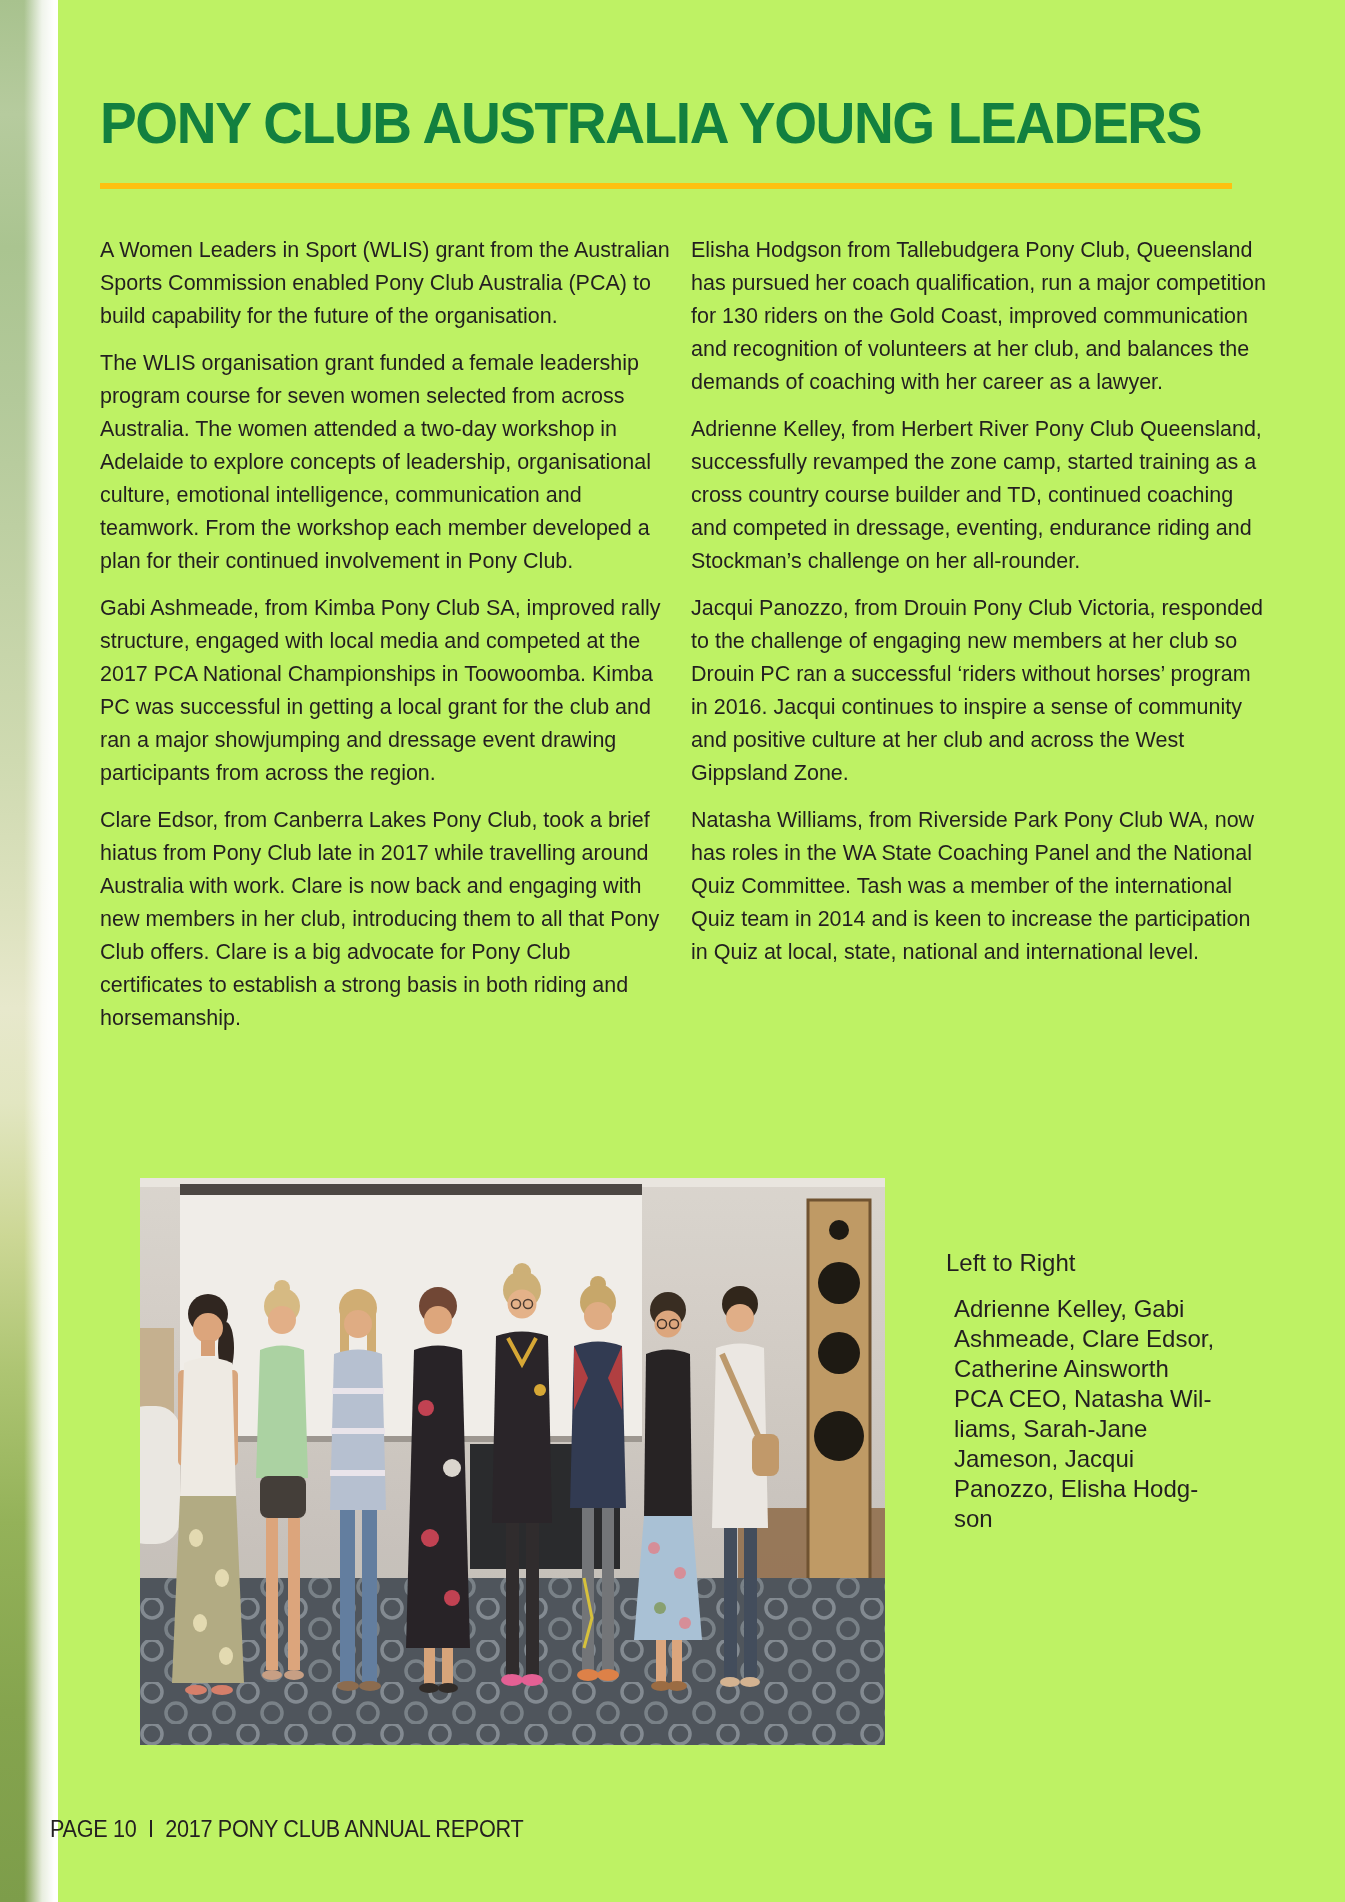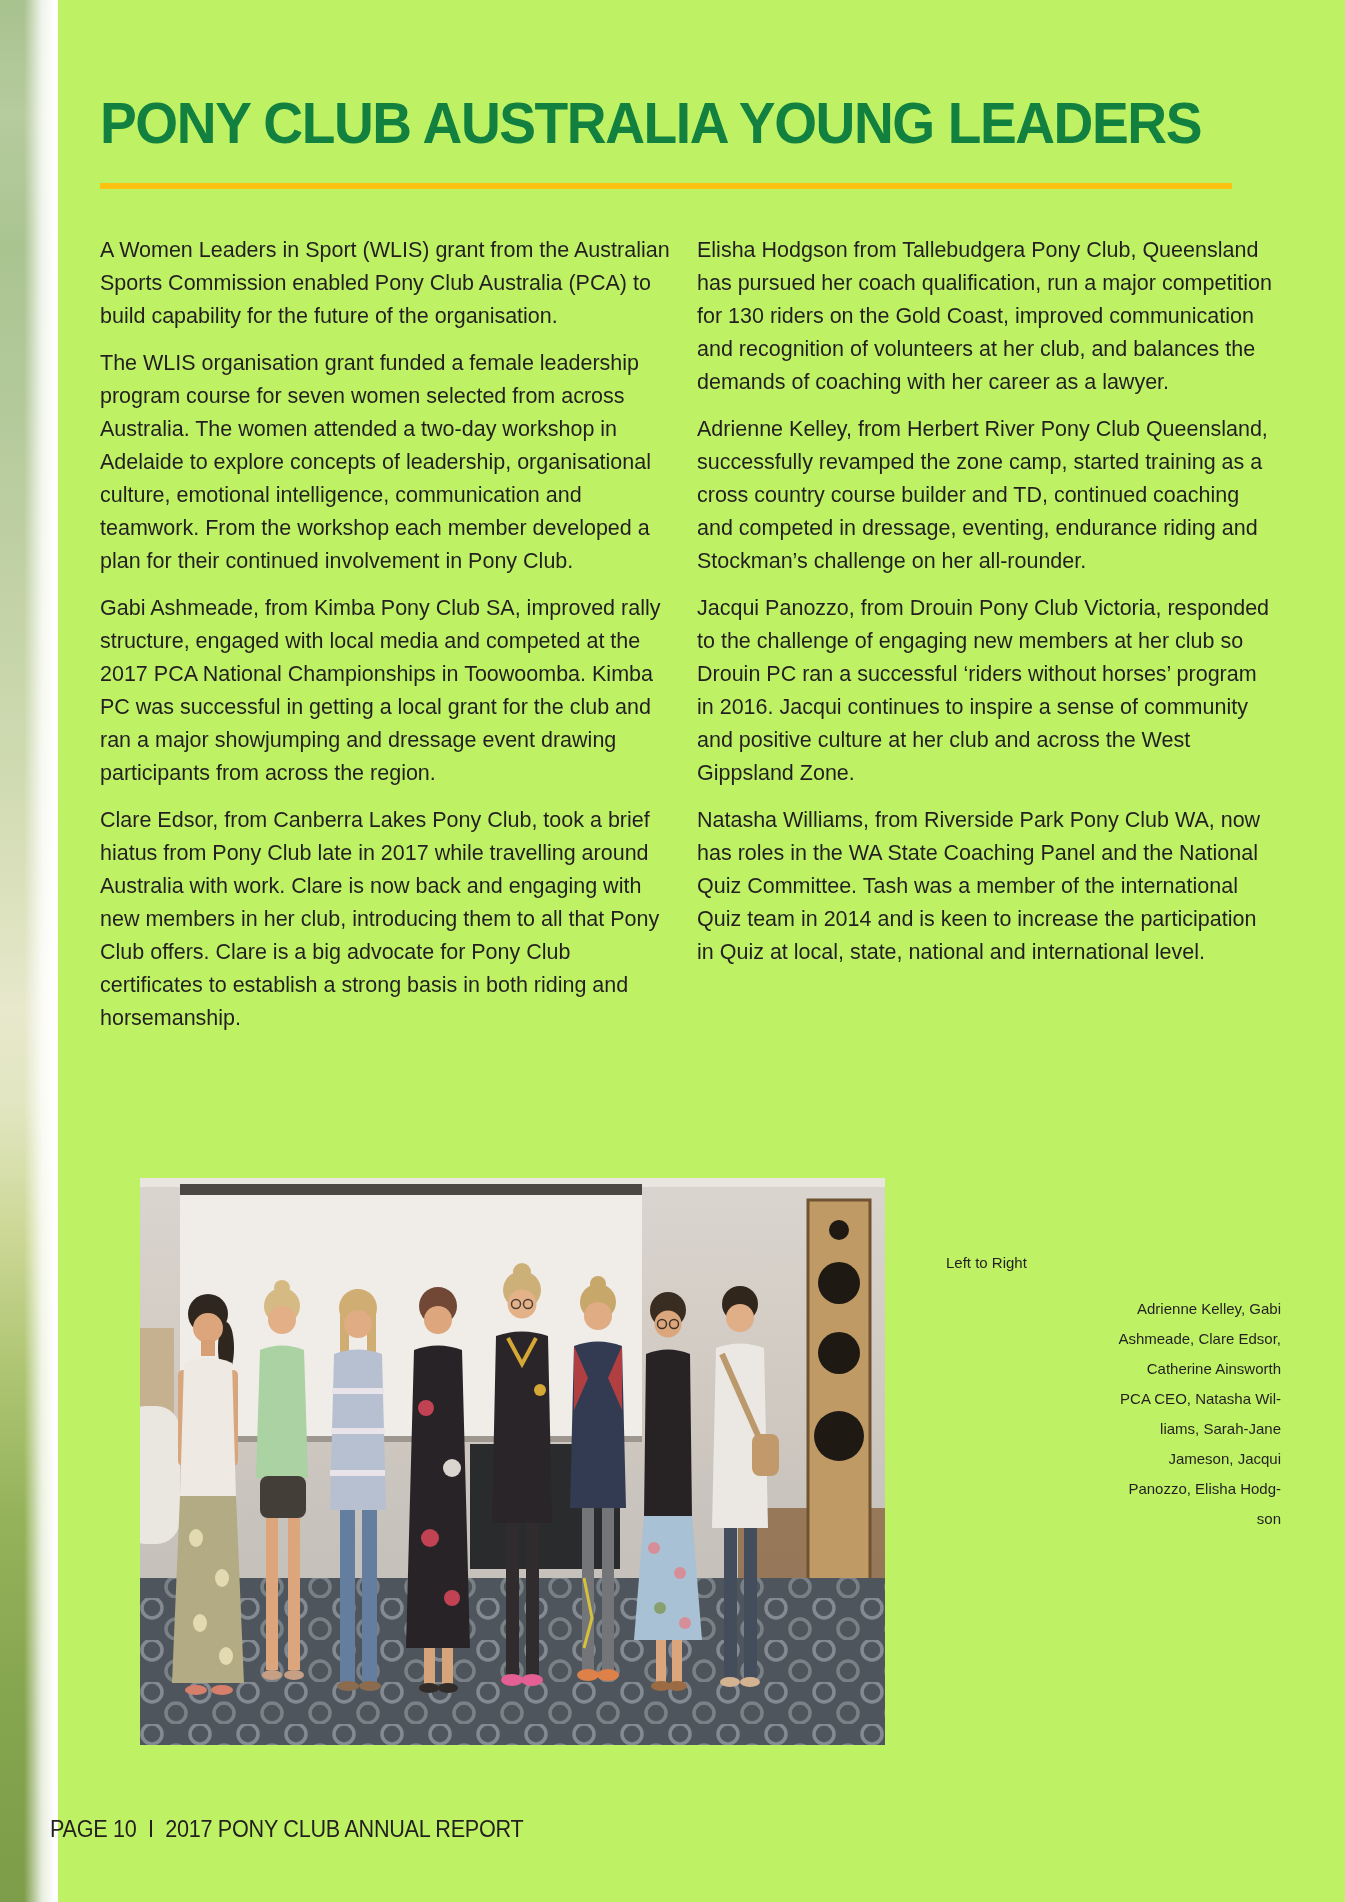--- a/index.html
+++ b/index.html
@@ -32,37 +32,37 @@
     transform:scaleX(0.95); transform-origin:left center;
     white-space:nowrap;
   }
   .title-rule {
     position:absolute; left:100px; top:183px;
     width:1132px; height:6px; background:#fdc110;
   }
 
   .columns {
     position:absolute; left:100px; top:234px; width:1176px;
-    display:flex; gap:20px;
+    display:flex; gap:14px;
   }
   .col { width:577px; font-size:21.5px; line-height:33px; }
   .col p { margin:0 0 14px 0; }
 
   .photo-figure {
     position:absolute; left:140px; top:1178px;
     width:745px; height:567px; margin:0;
   }
   .photo-figure svg { display:block; }
 
   .caption {
     position:absolute; left:946px; top:1248px; width:335px;
-    font-size:15px; line-height:30px;
+    font-size:24px; line-height:30px;
   }
   .caption .cap-heading { margin:0 0 16px 0; }
-  .caption .cap-names { margin:0; white-space:pre-line;text-align:right; }
+  .caption .cap-names { margin:8px; white-space:pre-line; }
 
   .footer {
     position:absolute; left:50px; top:1812px;
     font-size:23px; line-height:34px; letter-spacing:-0.3px;
     white-space:pre; transform:scaleX(0.94); transform-origin:left center;
   }
 </style>
 </head>
 <body>
 

